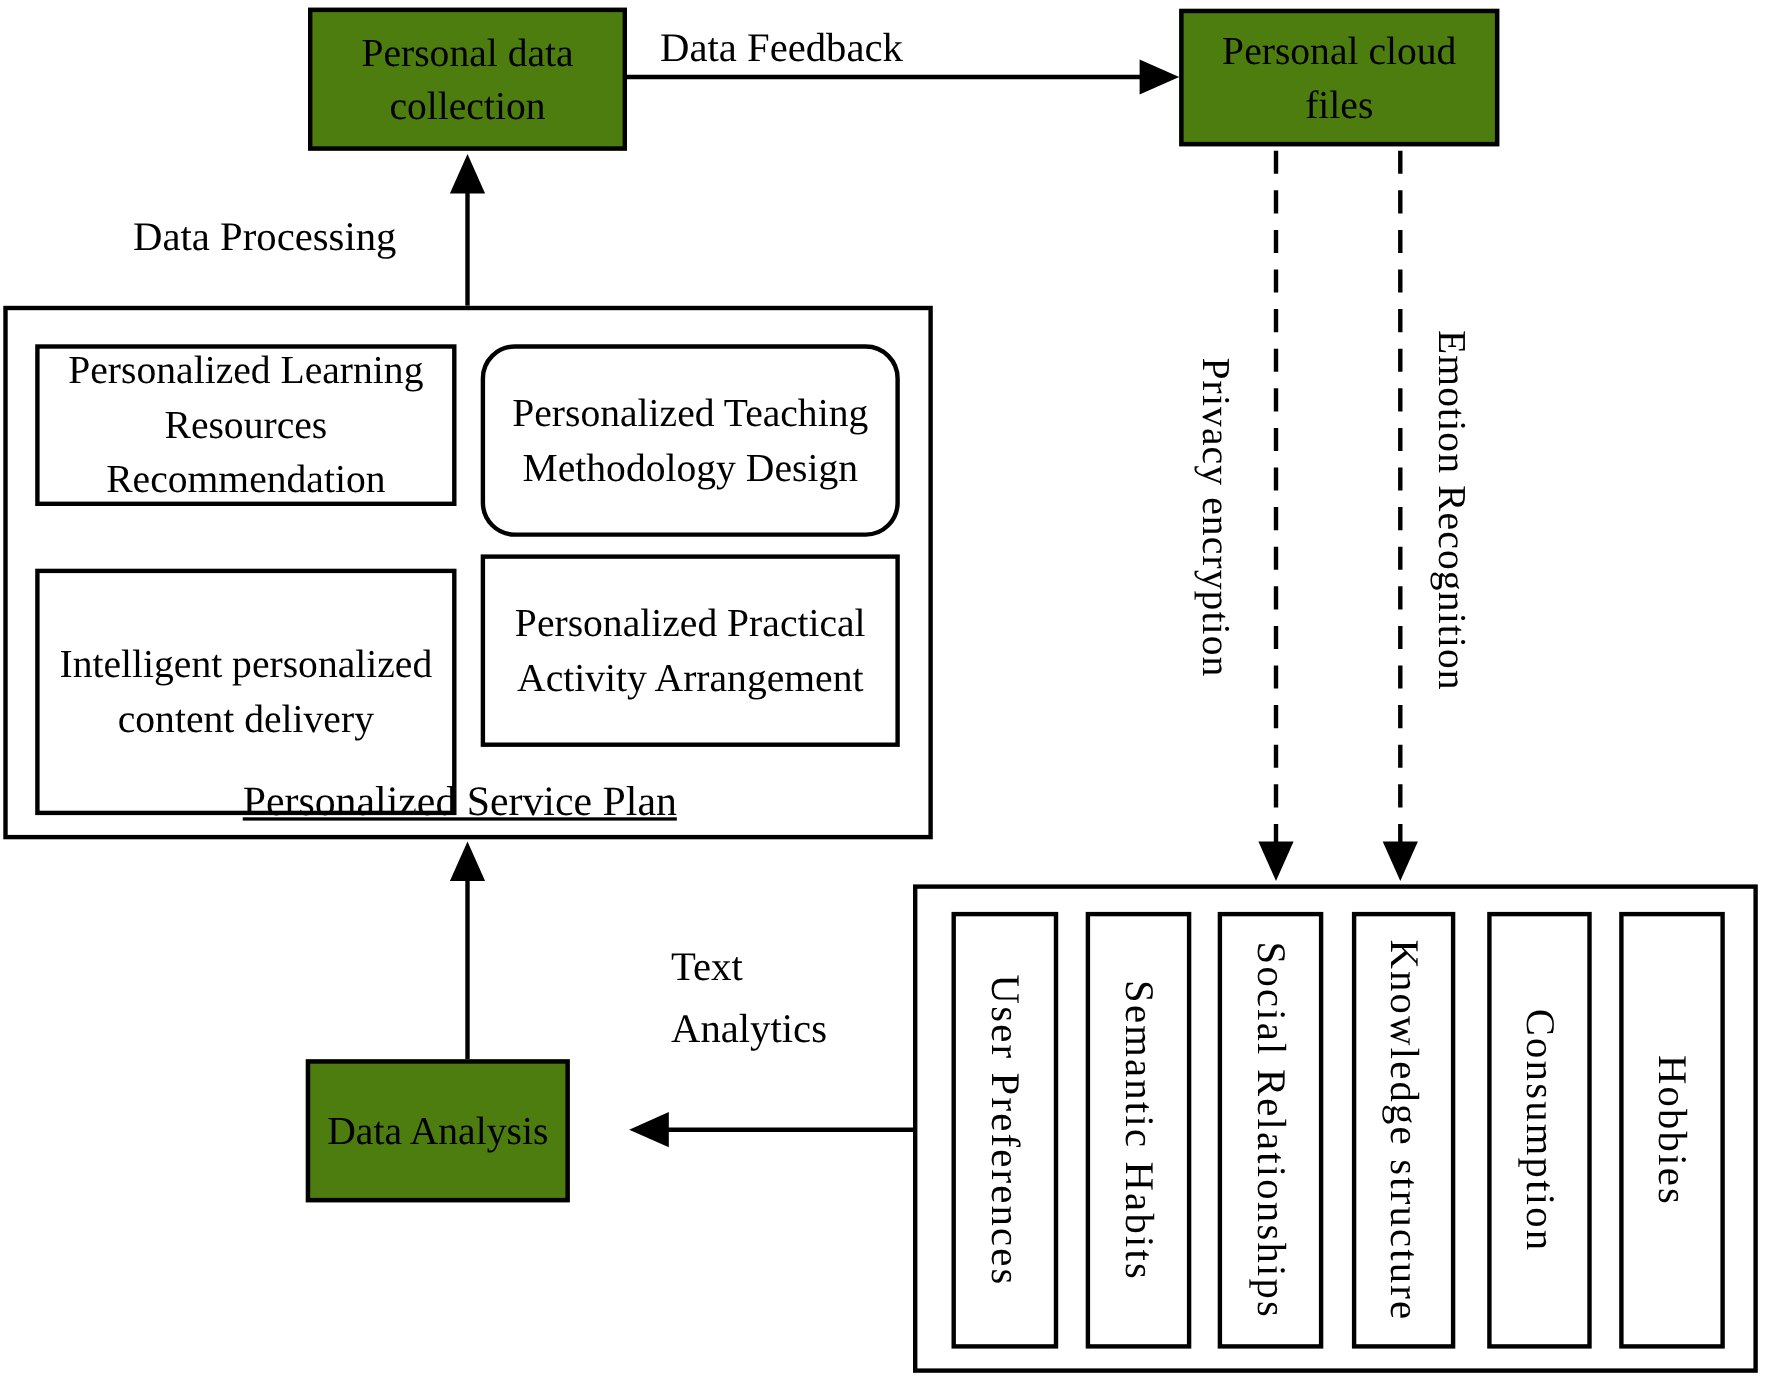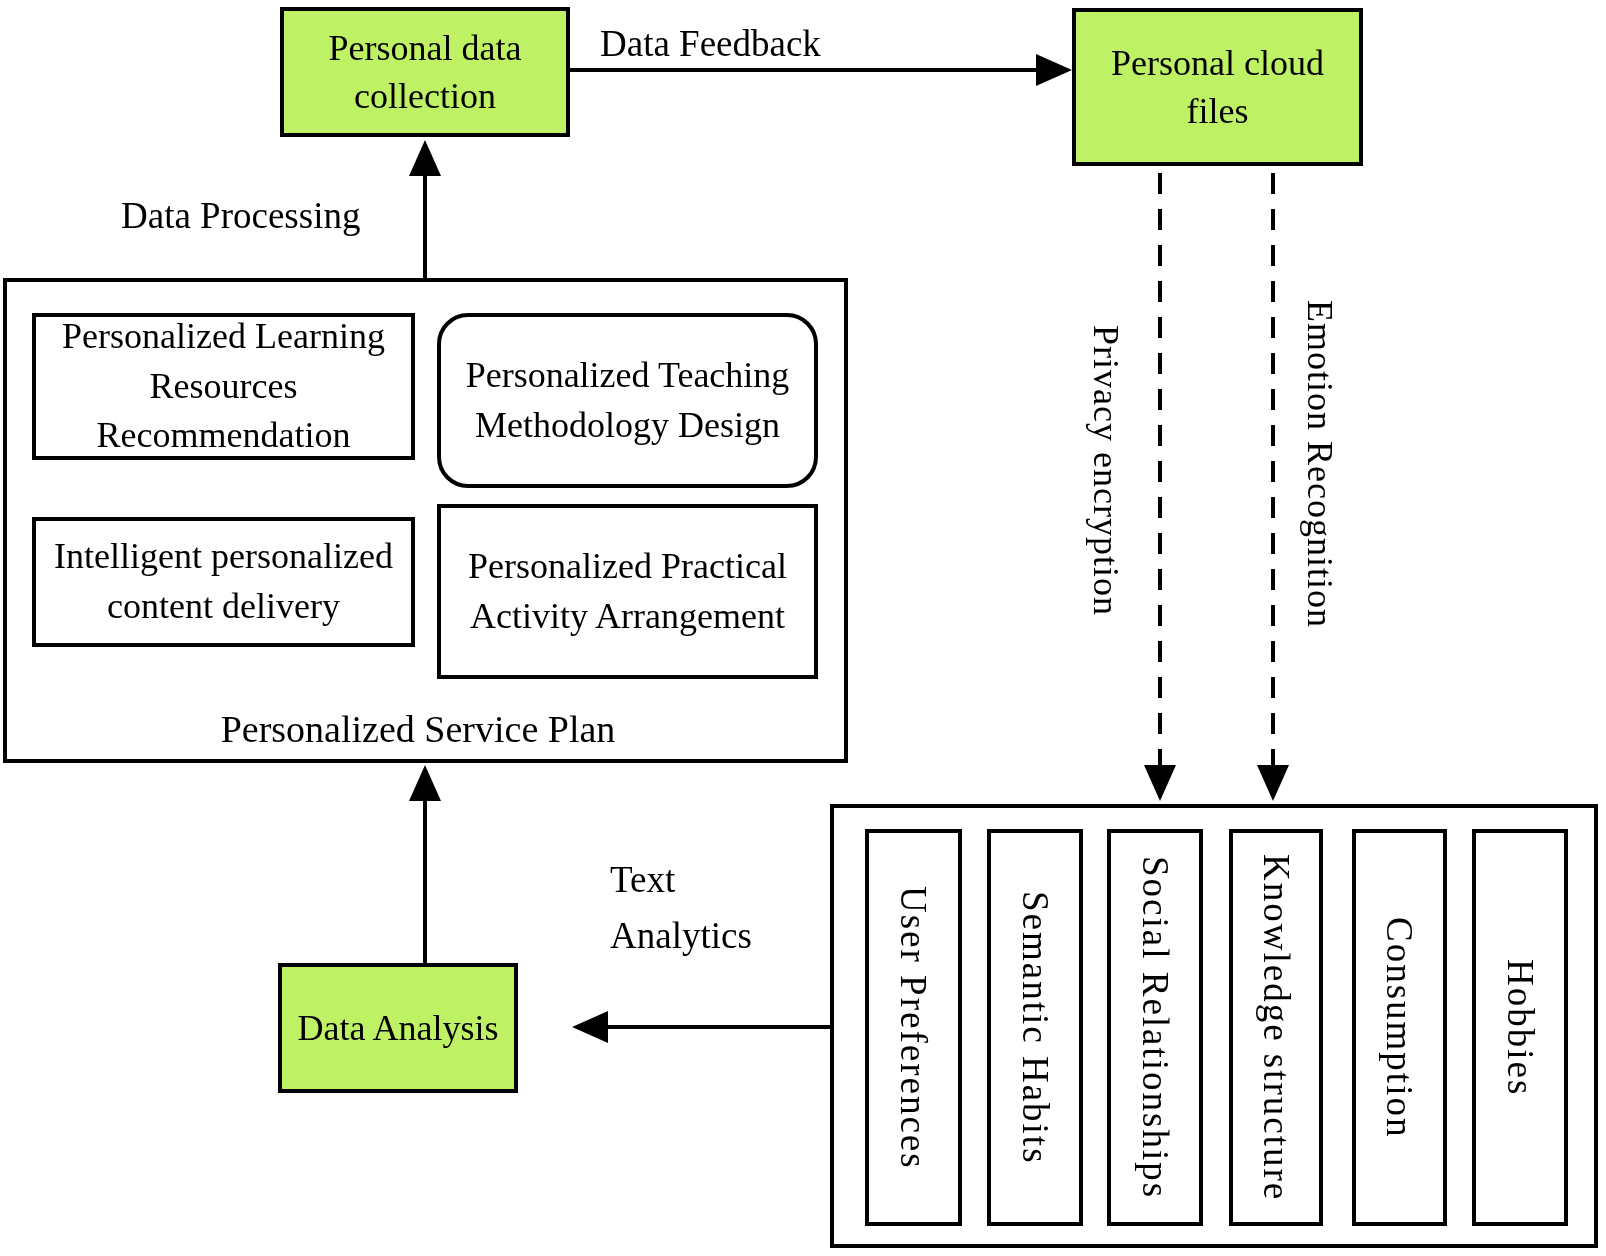--- a/index.html
+++ b/index.html
@@ -17,21 +17,21 @@
   }
   .connectors {
     position: absolute;
     left: 0; top: 0;
     width: 1606px; height: 1256px;
     z-index: 1;
   }
   .node {
     position: absolute;
     border: 4px solid #000;
-    background: #bef264;
+    background: #4d7c0f;
     display: flex;
     align-items: center;
     justify-content: center;
     text-align: center;
     font-size: 36px;
     line-height: 1.34;
     z-index: 2;
   }
   .container-box {
     position: absolute;
@@ -51,20 +51,21 @@
     line-height: 1.38;
     padding: 0 18px;
   }
   .plan-caption {
     position: absolute;
     left: 0; right: 15px;
     top: 428px;
     text-align: center;
     font-size: 38px;
     line-height: 1;
+    text-decoration: underline;
   }
   .vbox {
     position: absolute;
     border: 4px solid #000;
     background: #ffffff;
     display: flex;
     align-items: center;
     justify-content: center;
   }
   .vtext {
@@ -122,32 +123,32 @@
     <g>
       <line x1="1273" y1="137" x2="1273" y2="766" stroke="#000" stroke-width="4" stroke-dasharray="21 15"></line>
       <polygon points="1273,801 1257,765 1289,765" fill="#000"></polygon>
     </g>
   </svg>
 
   <div class="node" style="left:280px; top:7px; width:290px; height:130px; padding:0 14px;">
     <span>Personal data collection</span>
   </div>
 
-  <div class="node" style="left:1072px; top:8px; width:291px; height:158px; padding:0 30px;">
+  <div class="node" style="left:1072px; top:8px; width:291px; height:125px; padding:0 30px;">
     <span>Personal cloud files</span>
   </div>
 
   <div class="container-box" style="left:3px; top:278px; width:845px; height:485px;">
     <div class="grid-item" style="left:25px; top:31px; width:383px; height:147px;">
       <span>Personalized Learning Resources Recommendation</span>
     </div>
     <div class="grid-item" style="left:430px; top:31px; width:381px; height:175px;border-radius:31px;">
       <span>Personalized Teaching Methodology Design</span>
     </div>
-    <div class="grid-item" style="left:25px; top:235px; width:383px; height:130px;">
+    <div class="grid-item" style="left:25px; top:235px; width:383px; height:224px;">
       <span>Intelligent personalized content delivery</span>
     </div>
     <div class="grid-item" style="left:430px; top:222px; width:381px; height:175px;">
       <span>Personalized Practical Activity Arrangement</span>
     </div>
     <div class="plan-caption">Personalized Service Plan</div>
   </div>
 
   <div class="node" style="left:278px; top:963px; width:240px; height:130px;">
     <span>Data Analysis</span>

